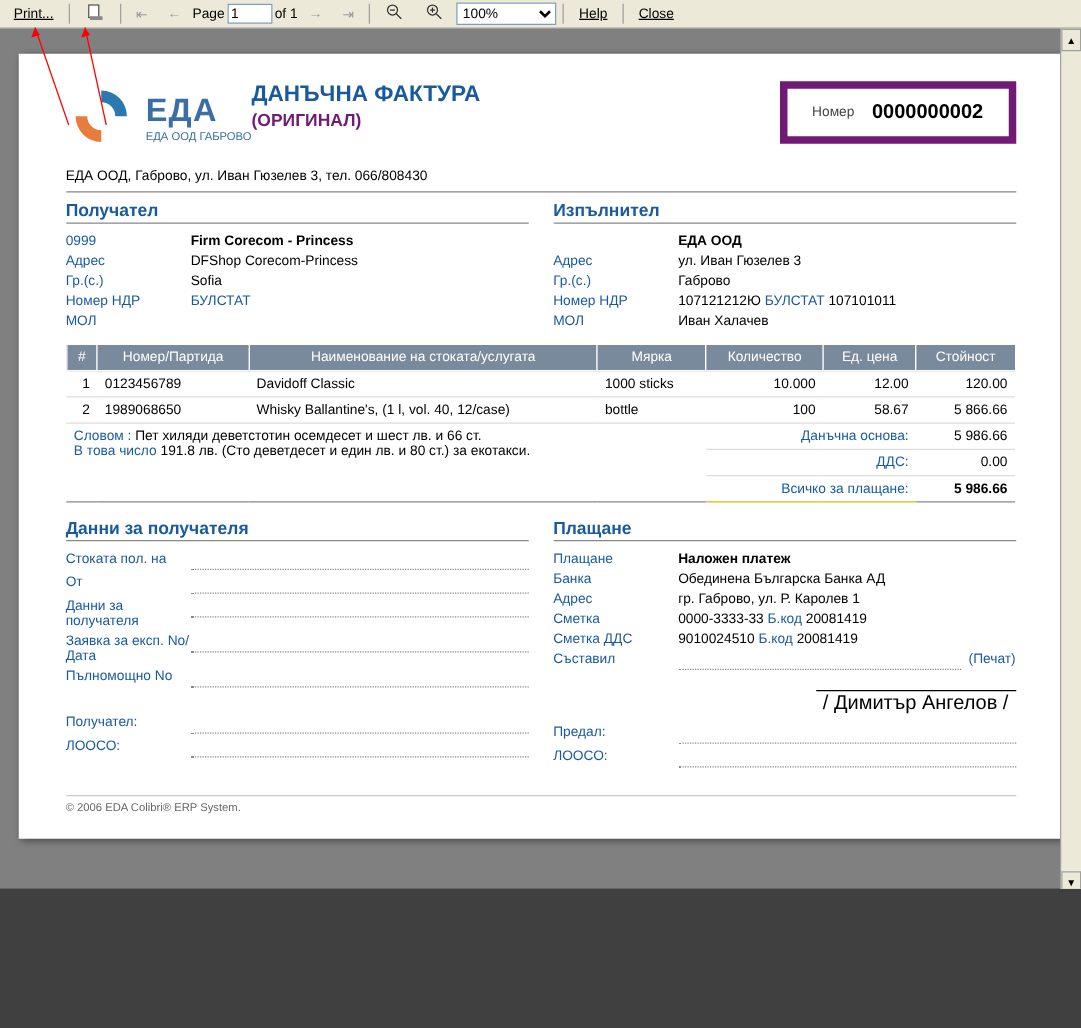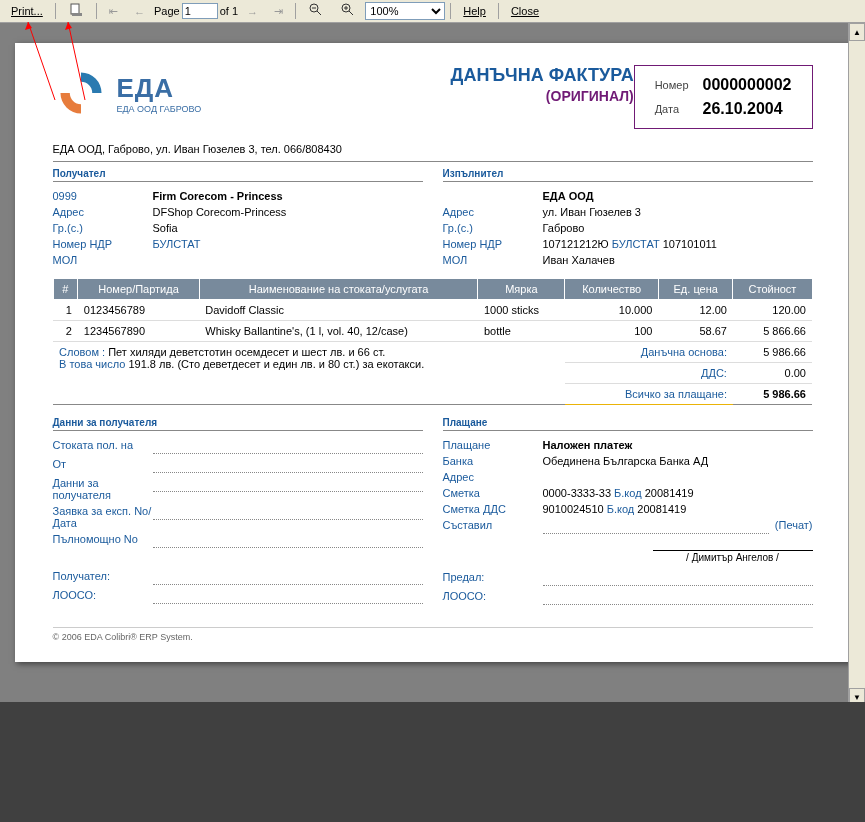--- a/index.html
+++ b/index.html
@@ -16,45 +16,45 @@
 .page { width:760px; background:#fff; box-shadow:2px 2px 6px rgba(0,0,0,.5); padding:22px 38px 20px 38px; position:relative; }
 .annot { position:absolute; color:#f00; font-size:12px; }
 .annot-text { left:98px; top:62px; line-height:14px;}
 .annot-num2 { left:48px; top:98px; font-size:16px; font-style:italic;}
 .annot-num1 { left:82px; top:98px; font-size:16px; font-style:italic;}
 .header-row { display:flex; justify-content:space-between; align-items:flex-start; margin-bottom:14px;}
 .logo-block { display:flex; align-items:center; gap:8px;}
 .logo-text { color:#3a6ea5; }
 .logo-text .big{font-size:26px; font-weight:bold; letter-spacing:1px;}
 .logo-text .small{font-size:9px; color:#3a6ea5;}
-.title-block { text-align:right; flex:1;}
+.title-block { text-align:left; flex:1;}
 .title-block .t1{color:#1a5a9c; font-size:18px; font-weight:bold;}
 .title-block .t2{color:#701a75; font-size:14px; font-weight:bold; margin-top:2px;}
-.num-box { border:1px solid #701a75; padding:6px 12px; font-size:11px;}
+.num-box { border:6px solid #701a75; padding:6px 12px; font-size:11px;}
 .num-box table td{padding:2px 6px;}
 .num-box .lbl{color:#444;}
 .num-box .val{font-size:16px; font-weight:bold;}
 .company-line{font-size:11px; margin-bottom:6px;}
 hr.sec{border:none;border-top:1px solid #888;margin:2px 0 6px 0;}
 .two-col{display:flex; gap:20px;}
 .col{flex:1;}
-.sec-title{color:#1a5a9c; font-weight:bold; font-size:10px; margin-bottom:2px;}
+.sec-title{color:#1a5a9c; font-weight:bold; font-size:14px; margin-bottom:2px;}
 .kv{display:flex; font-size:11px; padding:2px 0;}
 .kv .k{width:100px; color:#1a5a9c;}
 .kv .v{flex:1;}
 .bold{font-weight:bold;}
 table.items{width:100%; border-collapse:collapse; font-size:11px; margin-top:10px;}
 table.items th{background:#788a9c; color:#fff; font-weight:normal; padding:4px 6px; border:1px solid #fff;}
 table.items td{padding:4px 6px; border-bottom:1px solid #ddd;}
 .r{text-align:right;}
 .words{color:#1a5a9c;}
 .words2{color:#1a5a9c;}
 .dotted{border-bottom:1px dotted #888; height:14px;}
 .stamp{color:#1a5a9c;}
-.sig-line{border-top:1px solid #000; text-align:center; font-size:10px; padding-top:1px; width:160px; margin:14px 0 0 auto;}
+.sig-line{border-top:1px solid #000; text-align:center; font-size:16px; padding-top:1px; width:160px; margin:14px 0 0 auto;}
 .footer{font-size:9px; color:#666; margin-top:20px; border-top:1px solid #ccc; padding-top:4px;}
 svg.logo{width:56px;height:56px;}
 .arrow-line{stroke:#f00;stroke-width:1;fill:none;}
 .u{text-decoration:underline;}
 </style>
 </head>
 <body>
 
 <div class="toolbar">
   <span class="tb-btn u">Print...</span>
@@ -120,24 +120,20 @@
     <div class="title-block">
       <div class="t1">ДАНЪЧНА ФАКТУРА</div>
           <div class="t2">(ОРИГИНАЛ)</div>
     </div>
     <div class="num-box">
       <table>
             <tbody>
               <tr>
                 <td class="lbl">Номер</td>
                 <td class="val">0000000002</td>
-              </tr>
-      <tr>
-                <td class="lbl">Дата</td>
-                <td class="val">26.10.2004</td>
               </tr>
             </tbody>
           </table>
     </div>
   </div>
 
   <div class="company-line">ЕДА ООД, Габрово, ул. Иван Гюзелев 3, тел. 066/808430</div>
   <hr class="sec">
 
   <div class="two-col">
@@ -208,21 +204,21 @@
             <td class="r">1</td>
             <td>0123456789</td>
             <td>Davidoff Classic</td>
             <td>1000 sticks</td>
             <td class="r">10.000</td>
             <td class="r">12.00</td>
             <td class="r">120.00</td>
           </tr>
       <tr>
             <td class="r">2</td>
-            <td>1234567890</td>
+            <td>1989068650</td>
             <td>Whisky Ballantine's, (1 l, vol. 40, 12/case)</td>
             <td>bottle</td>
             <td class="r">100</td>
             <td class="r">58.67</td>
             <td class="r">5 866.66</td>
           </tr>
     </tbody>
     <tbody>
       <tr>
             <td colspan="4" rowspan="3" style="vertical-align:top;border-bottom:1px solid #888">
@@ -283,20 +279,21 @@
       <div class="kv">
             <span class="k">Плащане</span>
             <span class="v bold">Наложен платеж</span>
           </div>
       <div class="kv">
             <span class="k">Банка</span>
             <span class="v">Обединена Българска Банка АД</span>
           </div>
       <div class="kv">
             <span class="k">Адрес</span>
+            <span class="v">гр. Габрово, ул. Р. Каролев 1</span>
           </div>
       <div class="kv">
             <span class="k">Сметка</span>
             <span class="v"><span>0000-3333-33</span> <span style="color:#1a5a9c">Б.код</span> <span>20081419</span></span>
           </div>
       <div class="kv">
             <span class="k">Сметка ДДС</span>
             <span class="v"><span>9010024510</span> <span style="color:#1a5a9c">Б.код</span> <span>20081419</span></span>
           </div>
       <div class="kv">

